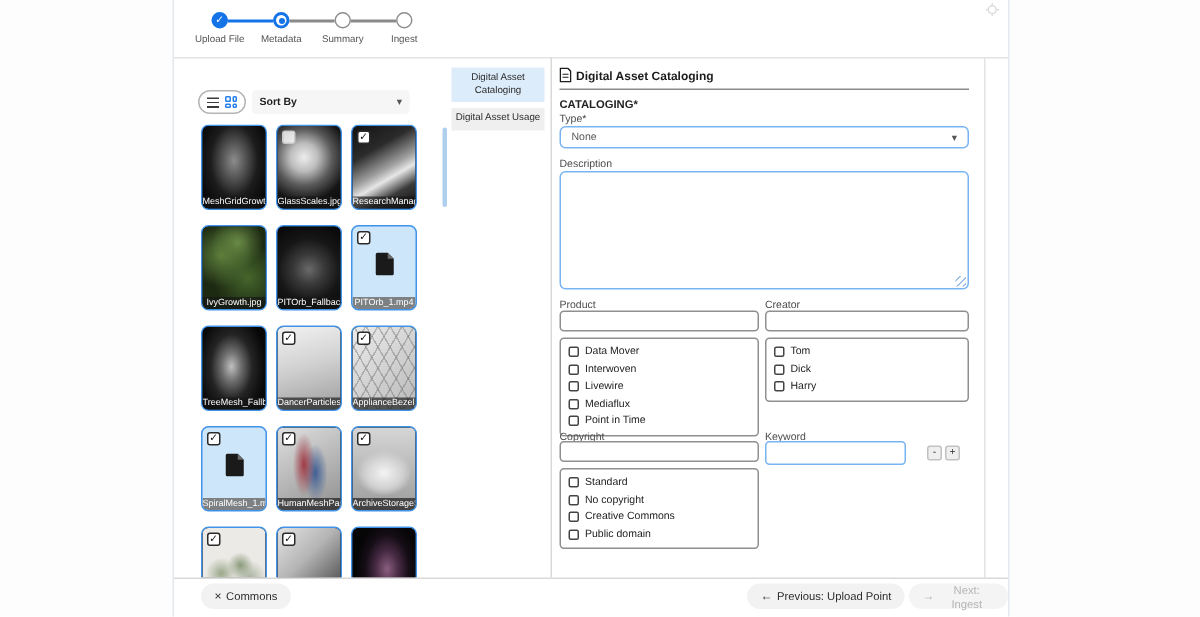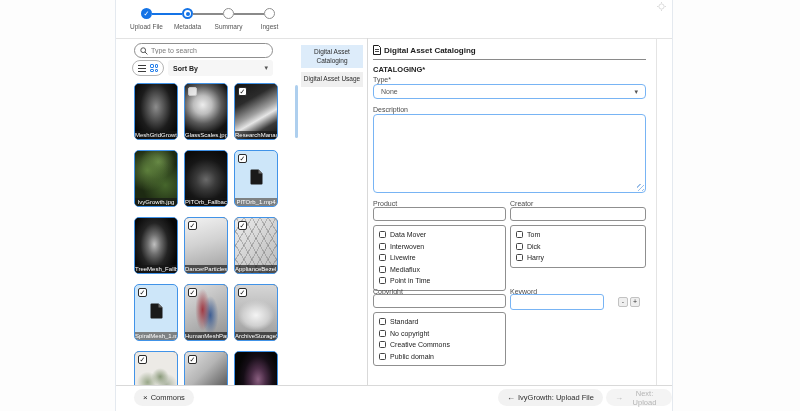--- a/index.html
+++ b/index.html
@@ -146,27 +146,20 @@
     <circle cx="4.5" cy="4.5" r="2.6" fill="none" stroke="#bfbfbf" stroke-width="1"></circle>
     <g stroke="#bfbfbf" stroke-width="1">
       <line x1="4.5" y1="0" x2="4.5" y2="1.4"></line>
         <line x1="4.5" y1="7.6" x2="4.5" y2="9"></line>
       <line x1="0" y1="4.5" x2="1.4" y2="4.5"></line>
         <line x1="7.6" y1="4.5" x2="9" y2="4.5"></line>
     </g>
   </svg>
   <div class="top-divider"></div>
 
-  <div class="search-pill">
-    <svg width="8" height="8" viewBox="0 0 8 8" style="flex:0 0 auto;margin-right:3px">
-      <circle cx="3.2" cy="3.2" r="2.4" fill="none" stroke="#555" stroke-width="1"></circle>
-      <line x1="5" y1="5" x2="7.4" y2="7.4" stroke="#555" stroke-width="1"></line>
-    </svg>
-    <input placeholder="Type to search" style="">
-  </div>
   <div class="view-toggle">
     <span class="ham"></span>
     <span class="gridico">
         <span></span>
         <span></span>
         <span></span>
         <span></span>
       </span>
   </div>
   <div class="sort-bar">
@@ -353,20 +346,20 @@
 
   <div class="r-divider"></div>
 
   <div class="footer-divider"></div>
   <button class="btn" style="left:18px">
     <span class="ic">×</span>
     <span>Commons</span>
   </button>
   <button class="btn" style="left:382px">
     <span class="ic">←</span>
-    <span>IvyGrowth: Upload File</span>
+    <span>Previous: Upload Point</span>
   </button>
   <button class="btn disabled" style="left:490px">
     <span class="ic">→</span>
-    <span>Next: Upload</span>
+    <span>Next: Ingest</span>
   </button>
 
 </div>
 
 </body></html>

